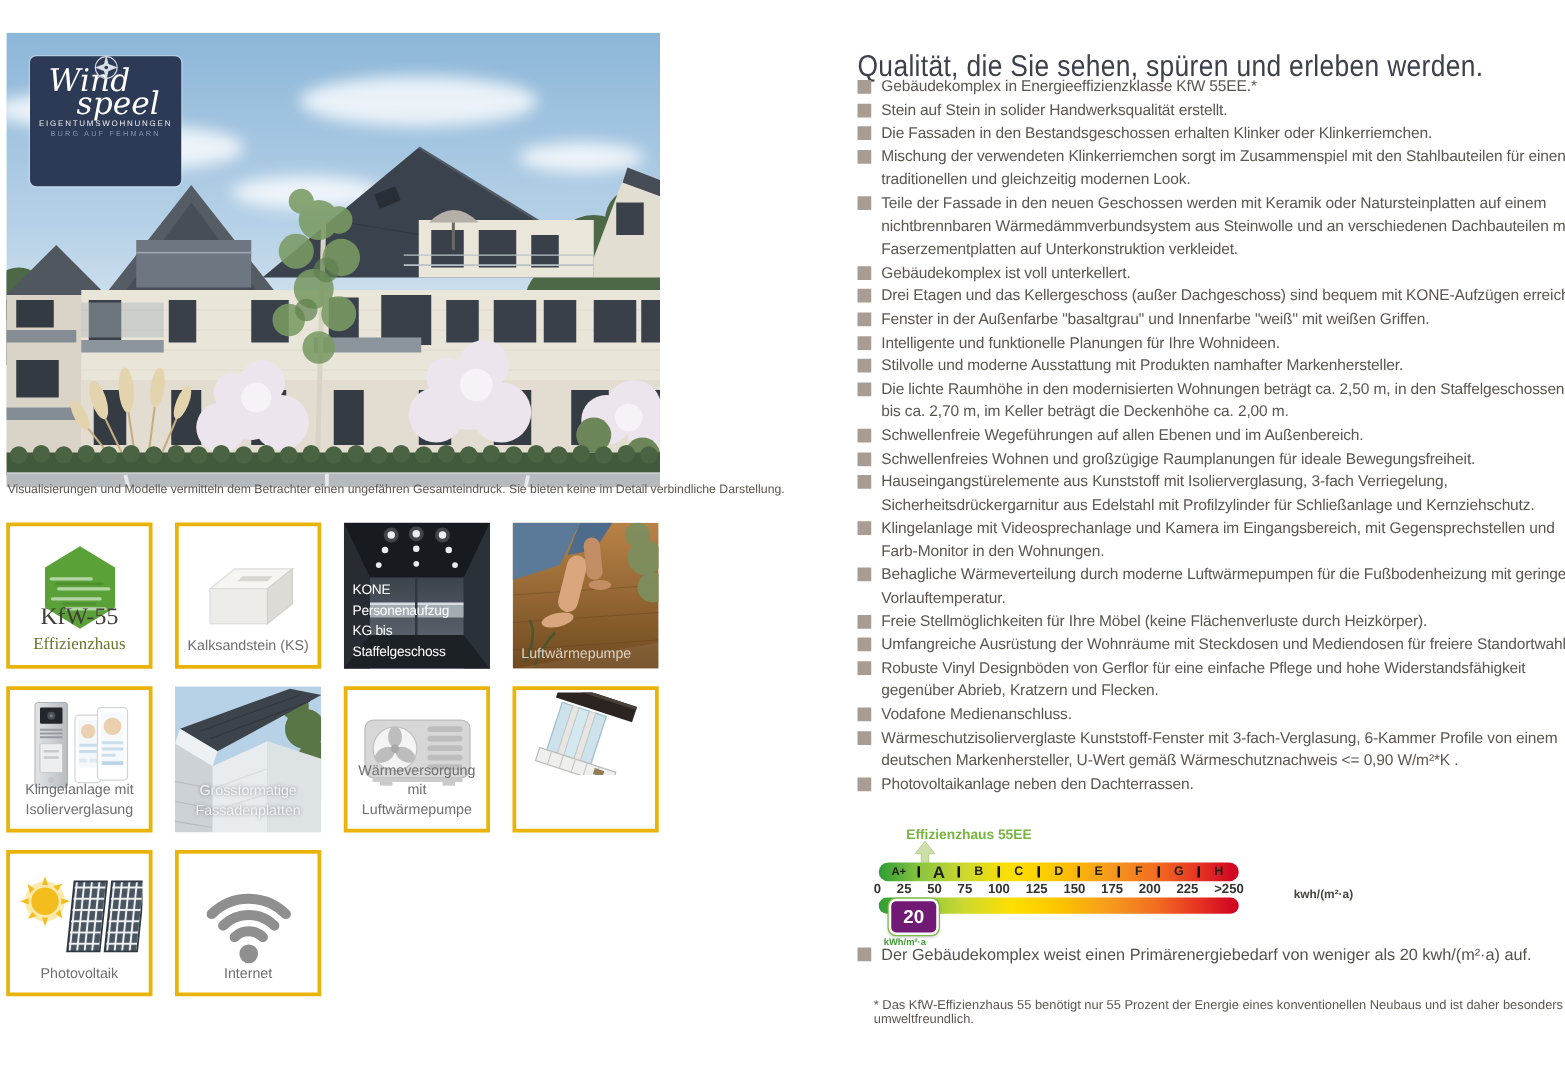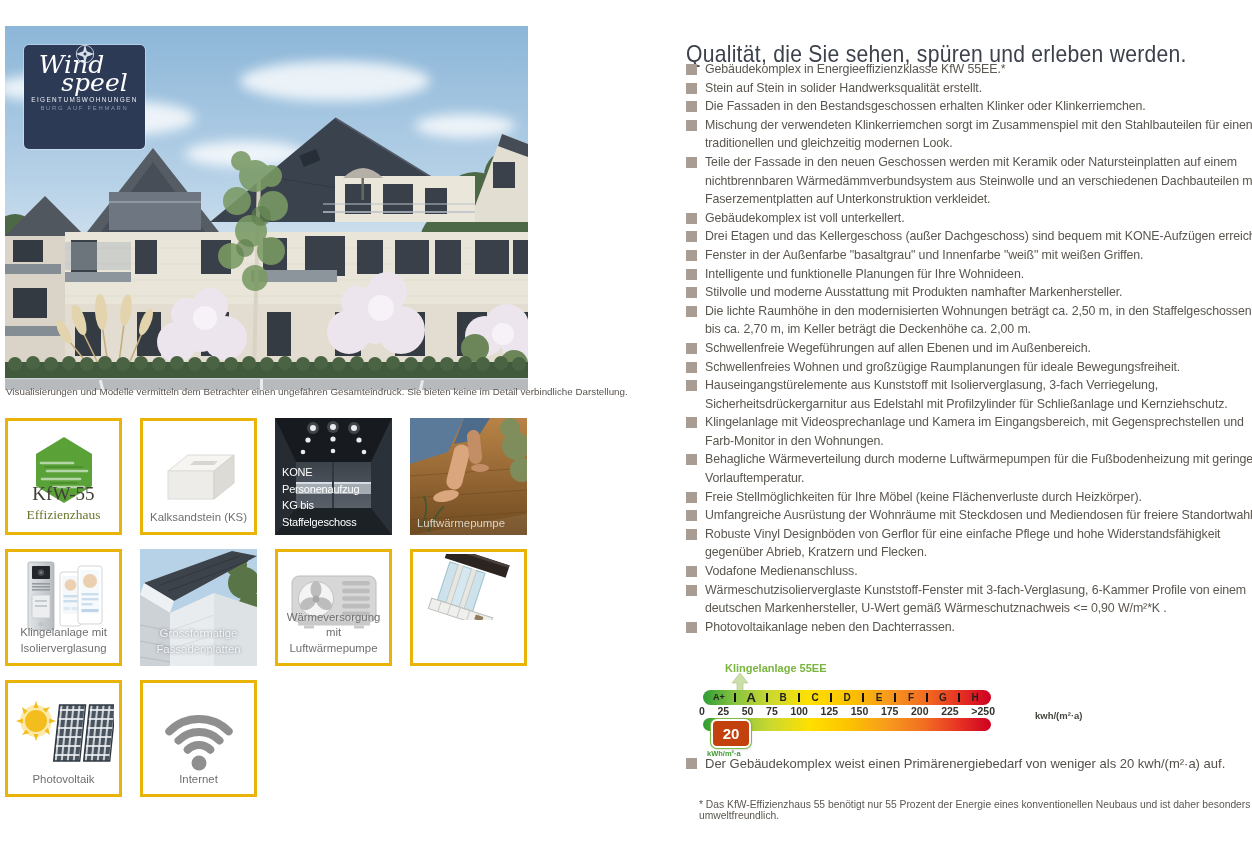--- a/index.html
+++ b/index.html
@@ -57,21 +57,21 @@
   .e-bar-top{position:absolute;left:703px;top:690px;width:288px;height:15px;border-radius:8px;display:flex;}
   .e-bar-top span{flex:1;position:relative;text-align:center;font-weight:bold;font-size:10px;
                   line-height:15px;color:#23221d;}
   .e-bar-top span:nth-of-type(1){font-size:9px;}
   .e-bar-top span:nth-of-type(2){font-size:13.5px;}
   .e-bar-top span:not(:last-of-type)::after{content:"";position:absolute;right:-1px;top:3px;width:2px;height:9px;background:#101010;}
   .e-scale{position:absolute;left:699px;top:705px;width:296px;display:flex;justify-content:space-between;
            font-size:10.5px;font-weight:bold;color:#33322c;}
   .e-unit{position:absolute;left:1000px;top:710px;font-size:9.5px;font-weight:bold;color:#45443e;padding-left:35px;}
   .e-bar-bottom{position:absolute;left:703px;top:718px;width:288px;height:13px;border-radius:7px;}
-  .e-badge{position:absolute;left:711px;top:719px;width:36px;height:25px;background:#c2410c;
+  .e-badge{position:absolute;left:711px;top:719px;width:36px;height:25px;background:#701a75;
            border:2px solid #fff;border-radius:6px;box-shadow:0 0 0 1px #7dbb45,0 1px 3px rgba(0,0,0,.25);
            color:#fff;font-weight:bold;font-size:15px;text-align:center;line-height:25px;}
   .e-badge-unit{position:absolute;left:707px;top:749px;font-size:7.5px;font-weight:bold;color:#3f9c33;
                 text-shadow:0 0 2px #fff,0 0 2px #fff,0 0 2px #fff;}
 
   .final-bullet{position:absolute;left:686px;top:756px;width:575px;position:absolute;
                 padding-left:19px;box-sizing:border-box;font-size:13px;color:#55504a;}
   .final-bullet::before{content:"";position:absolute;left:0;top:2px;width:11px;height:11px;background:#a99c93;}
   .footnote{position:absolute;left:699px;top:799px;width:560px;font-size:10.3px;color:#5b5650;}
 </style>
@@ -601,21 +601,21 @@
 
       <li>Robuste Vinyl Designböden von Gerflor für eine einfache Pflege und hohe Widerstandsfähigkeit gegenüber Abrieb, Kratzern und Flecken.</li>
 
       <li>Vodafone Medienanschluss.</li>
 
       <li>Wärmeschutzisolierverglaste Kunststoff-Fenster mit 3-fach-Verglasung, 6-Kammer Profile von einem deutschen Markenhersteller, U-Wert gemäß Wärmeschutznachweis &lt;= 0,90 W/m²*K .</li>
 
       <li>Photovoltaikanlage neben den Dachterrassen.</li>
     </ul>
 
-  <div class="e-label">Klingelanlage 55EE</div>
+  <div class="e-label">Effizienzhaus 55EE</div>
   <svg class="e-arrow" width="18" height="20" viewBox="0 0 18 20">
     <polygon points="9,0 17,10 12,10 12,20 6,20 6,10 1,10" fill="#ccdfa8" stroke="#a9c37f" stroke-width=".6"></polygon>
   </svg>
   <div class="e-bar-top egrad">
 
   <span>A+</span>
       <span>A</span>
       <span>B</span>
       <span>C</span>
       <span>D</span>

